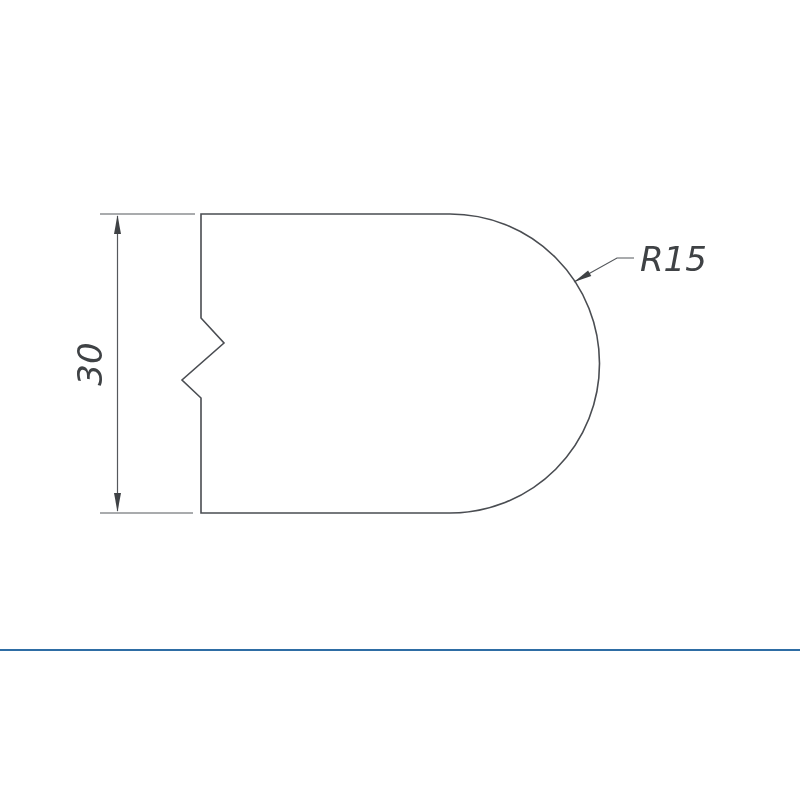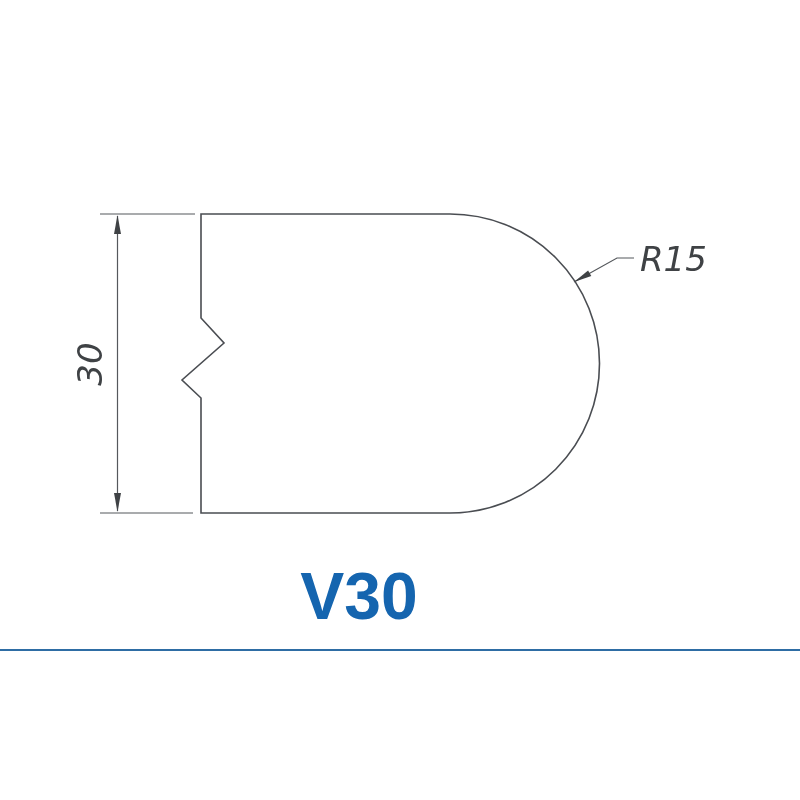--- a/index.html
+++ b/index.html
@@ -82,17 +82,16 @@
     <polygon class="arrow" points="117.5,512 114,493 121,493"></polygon>
 
     <text class="dim-text" transform="translate(102,364) rotate(-90)" text-anchor="middle">30</text>
 
     <path class="thin" d="M 574,282 L 617,258 L 634,258"></path>
     <polygon class="arrow" points="574,282 591.3,276.1 588.1,270.4"></polygon>
 
     <text class="dim-text" x="640" y="271">R15</text>
   </svg>
 
-  <div class="title">V30</div>
 
   <div class="divider"></div>
 
 </div>
 
 </body></html>

